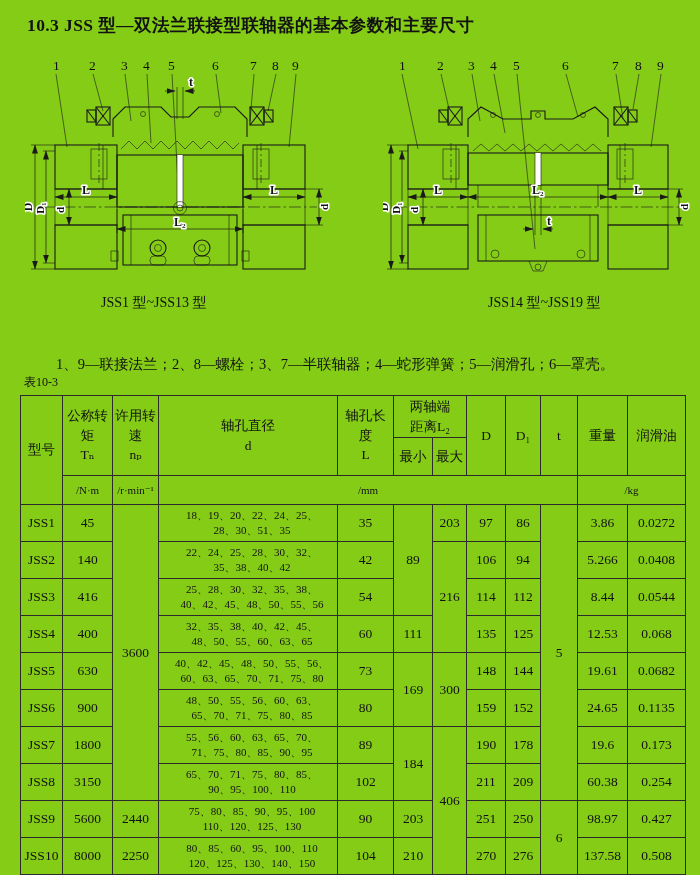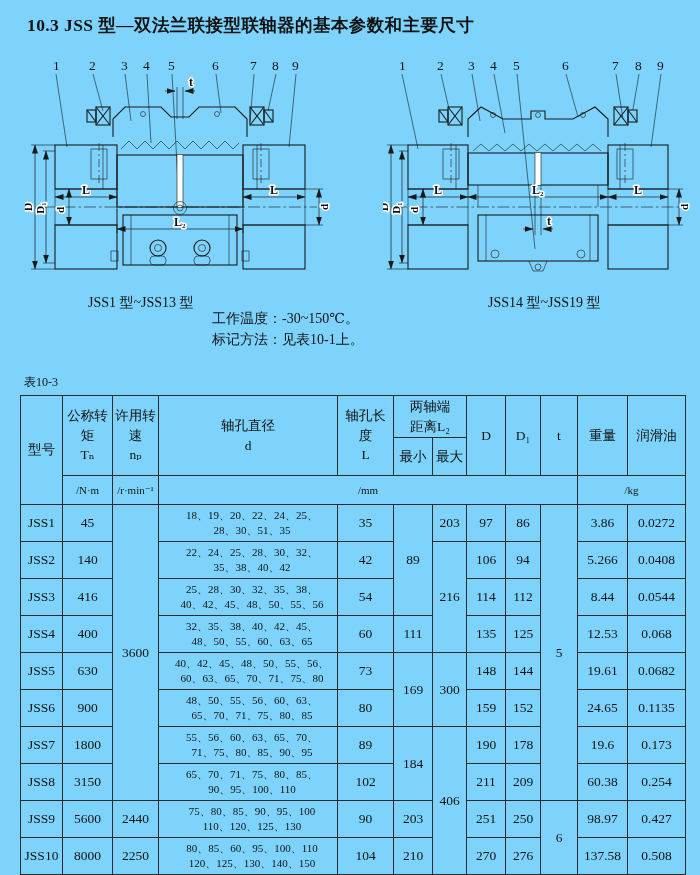--- a/index.html
+++ b/index.html
@@ -1,25 +1,25 @@
 <!DOCTYPE html>
 <html><head>
 <meta charset="utf-8">
 <style>
   *{margin:0;padding:0;box-sizing:border-box}
   html,body{background:#fff}
   body{width:700px;height:875px;position:relative;overflow:hidden;
        font-family:"Liberation Serif","DejaVu Serif",serif;color:#121212}
-  .page{position:absolute;inset:0;background:#7dd3fc}
+  .page{position:absolute;inset:0;background:#84cc16}
   .title{position:absolute;left:27px;top:13px;font-size:17.5px;font-weight:600;letter-spacing:.4px;white-space:nowrap}
   .fig{position:absolute;width:310px;height:235px}
   #fig-left{left:25px;top:57px}
   #fig-right{left:383px;top:57px}
   .caption{position:absolute;font-size:14px;white-space:nowrap}
-  #cap-left{left:88px;top:294px}
+  #cap-left{left:101px;top:294px}
   #cap-right{left:488px;top:294px}
   .note{position:absolute;left:212px;font-size:14px;white-space:nowrap}
   #note-temp{top:310px}
   #note-mark{top:331px}
   .legend{position:absolute;left:56px;top:355px;font-size:14.5px;white-space:nowrap}
   .tbl-label{position:absolute;left:24px;top:374px;font-size:12px}
   table{position:absolute;left:20px;top:395px;border-collapse:collapse;table-layout:fixed;font-size:13.5px}
   td,th{border:1px solid #2b2b2b;text-align:center;vertical-align:middle;font-weight:normal;
         padding:1px 2px;line-height:1.3;overflow:hidden}
   thead .h1{height:31px}
@@ -320,22 +320,21 @@
     </g>
     <g>
       <line class="dimln" x1="225" y1="140" x2="285" y2="140" marker-start="url(#ar2)" marker-end="url(#ar2)"></line>
       <text class="dim" x="251" y="137">L</text>
     </g>
   </svg>
 
   <div id="cap-left" class="caption">JSS1 型~JSS13 型</div>
   <div id="cap-right" class="caption">JSS14 型~JSS19 型</div>
 
-  <div id="note-temp" class="note">工作温度：-30~150℃。</div>
-  <div id="note-mark" class="note">标记方法：见表10-1上。</div>
+  <div class="legend">1、9—联接法兰；2、8—螺栓；3、7—半联轴器；4—蛇形弹簧；5—润滑孔；6—罩壳。</div>
   <div class="tbl-label">表10-3</div>
 
   <table>
     <colgroup>
       <col style="width:42px">
         <col style="width:50px">
         <col style="width:46px">
         <col style="width:179px">
       <col style="width:56px">
         <col style="width:39px">

